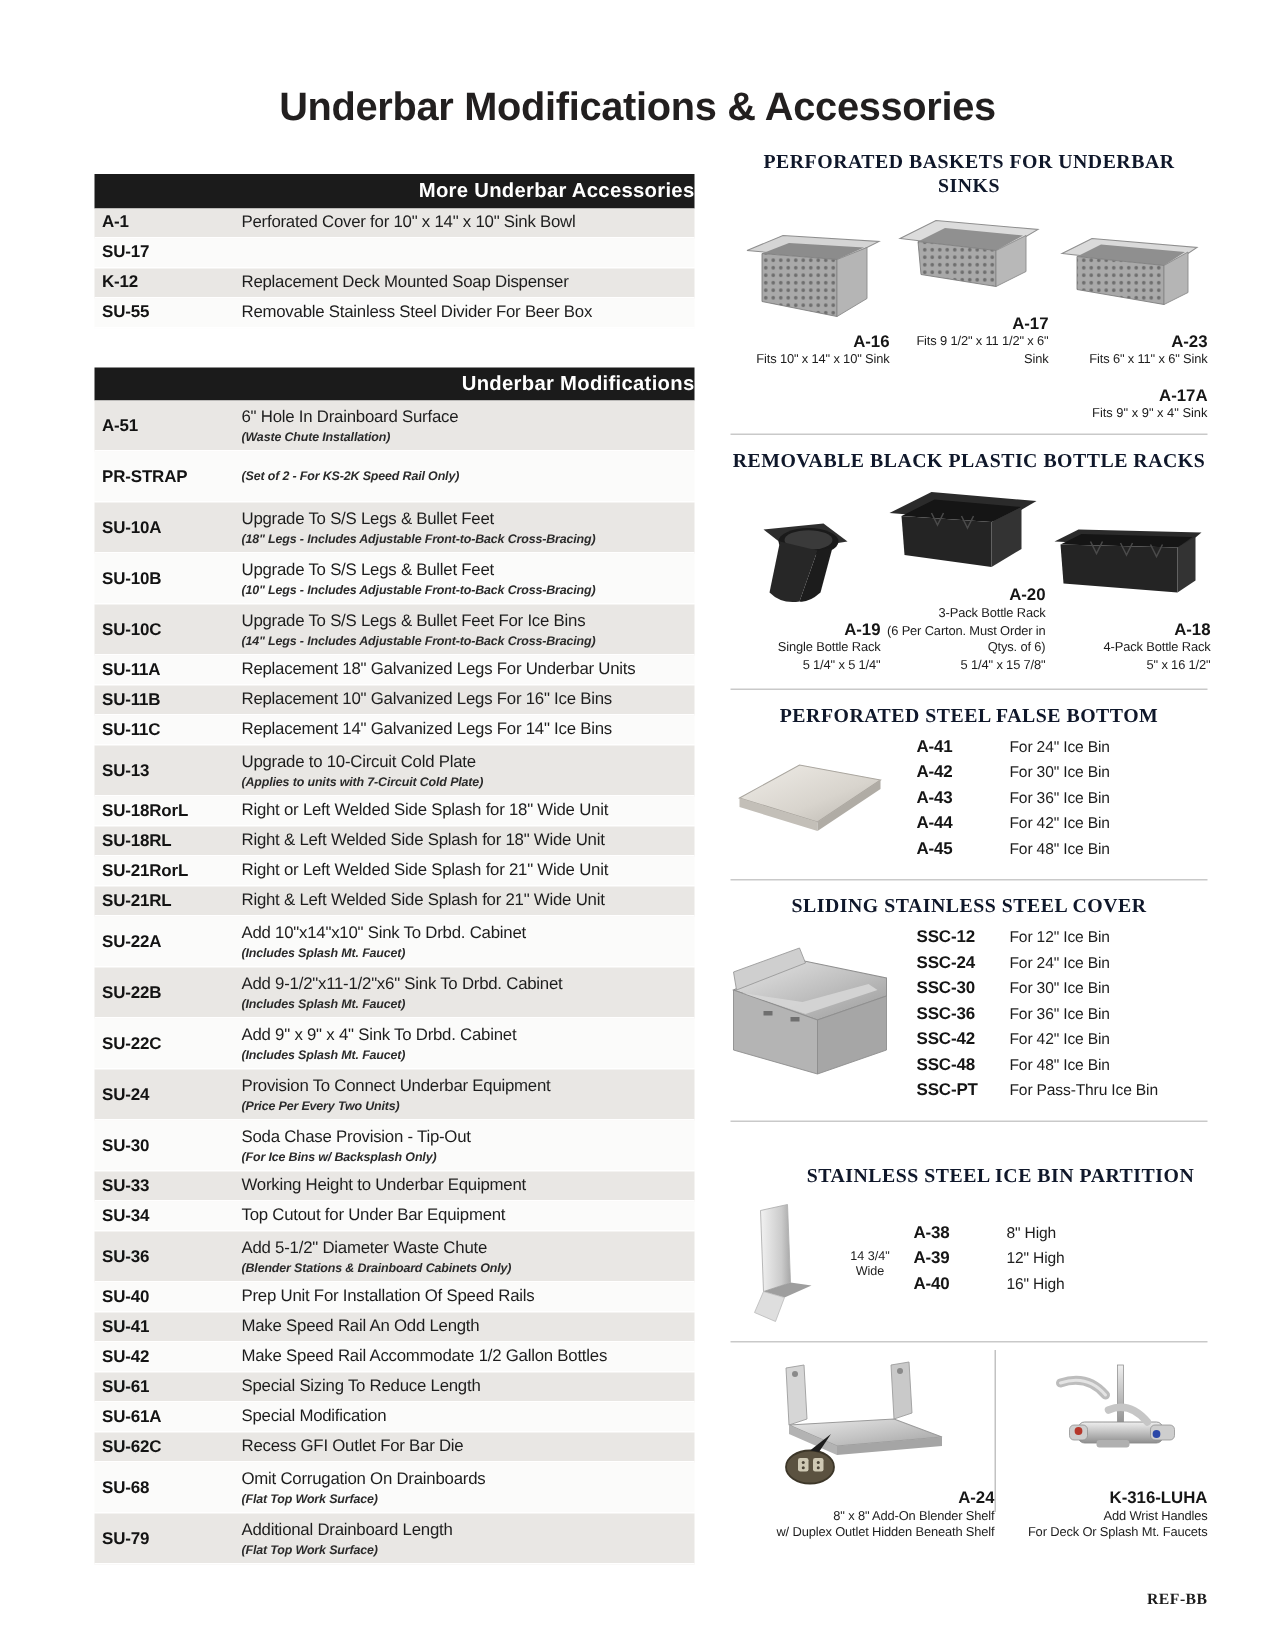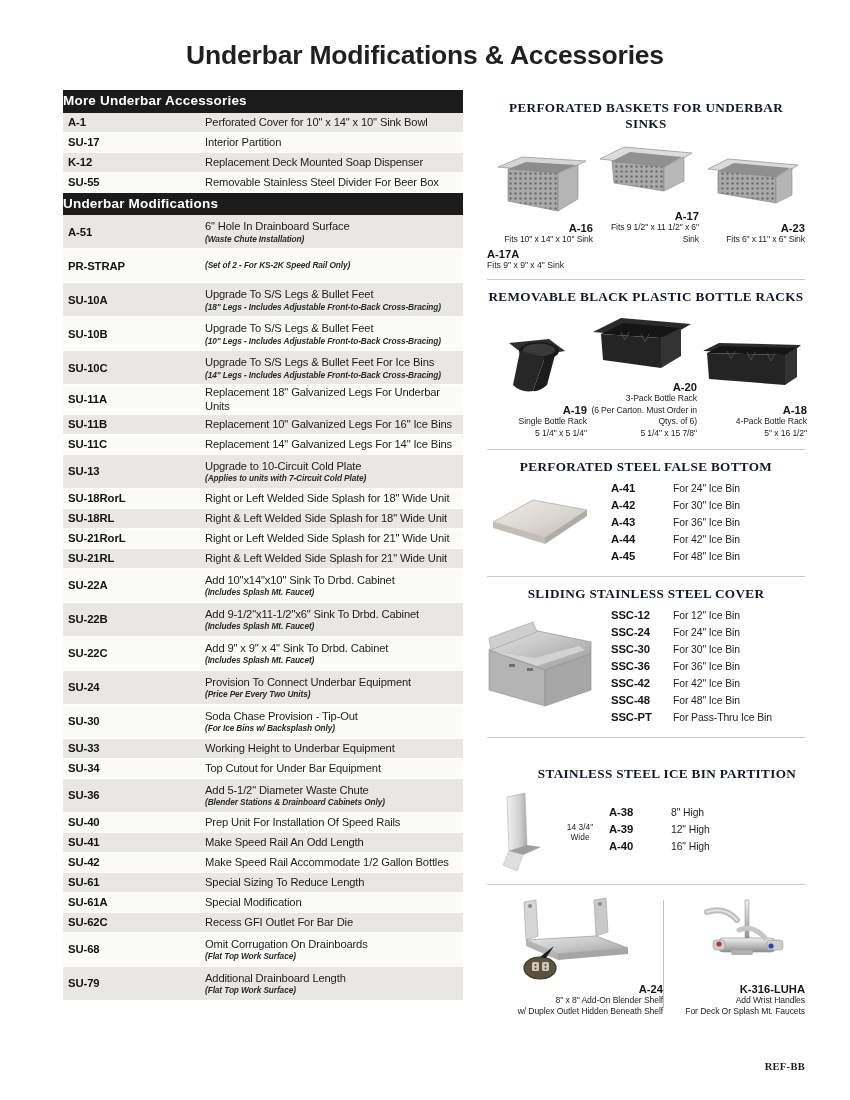--- a/index.html
+++ b/index.html
@@ -12,53 +12,53 @@
     height: 1100px;
     position: relative;
     font-family: "Liberation Sans", sans-serif;
     color: #1a1a1a;
     overflow: hidden;
   }
 
   
   .page-title {
     position: absolute;
-    top: 40px;
+    top: 56px;
     left: 0;
     width: 850px;
     text-align: center;
     font-size: 26.5px;
     font-weight: bold;
     letter-spacing: -0.2px;
     color: #221f1f;
   }
 
   
   .left-col {
     position: absolute;
     left: 63px;
     top: 90px;
     width: 400px;
   }
   .tbl-header {
     background: #1b1b1b;
     color: #ffffff;
-    text-align: left;
+    text-align: right;
     font-size: 13.5px;
     font-weight: bold;
     letter-spacing: 0.2px;
     padding: 3px 0 4px 0;
     line-height: 1.15;
+    margin-top: 26px;
   }
   .row {
     display: flex;
     align-items: center;
     min-height: 19px;
     border-bottom: 1px solid #ffffff;
-    gap: 44px;
   }
   .row.shade { background: #e9e7e4; }
   .row.plain { background: #fbfbfa; }
   .row .code {
     flex: 0 0 98px;
     padding-left: 5px;
     font-size: 11.3px;
     font-weight: bold;
     color: #131313;
     letter-spacing: -0.1px;
@@ -123,22 +123,22 @@
     color: #161616;
     margin-top: 3px;
   }
   .prod .cap {
     font-size: 8.6px;
     color: #1d1d1d;
     line-height: 1.35;
     letter-spacing: -0.1px;
   }
   .center-extra {
-    text-align: left;
-    margin-top: 3px;
+    text-align: right;
+    margin-top: 13px;
   }
   .center-extra .code {
     font-size: 11.2px;
     font-weight: bold;
     color: #161616;
   }
   .center-extra .cap {
     font-size: 8.6px;
     color: #1d1d1d;
   }
@@ -198,23 +198,20 @@
     <div class="tbl-header">More Underbar Accessories</div>
 
     <div class="row shade">
       <div class="code">A-1</div>
       <div class="desc">
         <div class="main">Perforated Cover for 10" x 14" x 10" Sink Bowl</div>
       </div>
     </div>
     <div class="row plain">
       <div class="code">SU-17</div>
-      <div class="desc">
-        <div class="main">Interior Partition</div>
-      </div>
     </div>
     <div class="row shade">
       <div class="code">K-12</div>
       <div class="desc">
         <div class="main">Replacement Deck Mounted Soap Dispenser</div>
       </div>
     </div>
     <div class="row plain">
       <div class="code">SU-55</div>
       <div class="desc">

